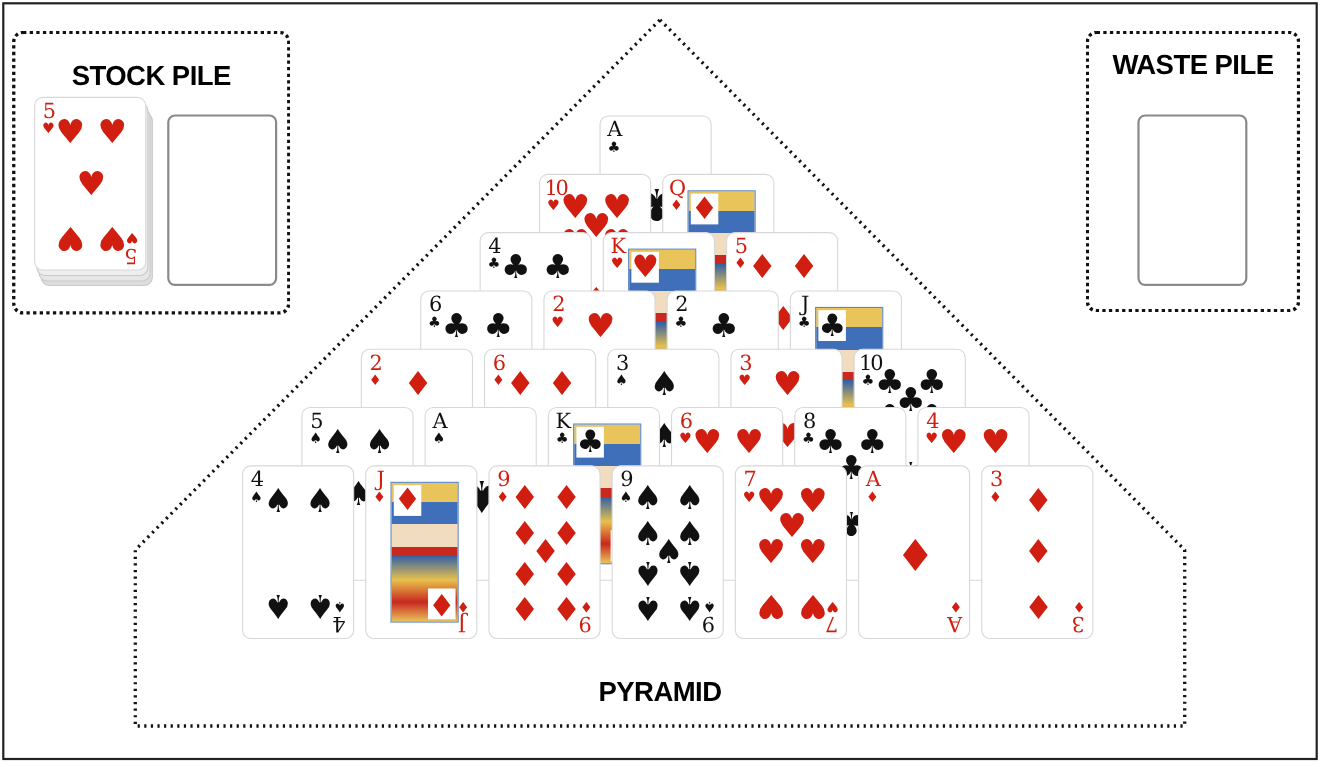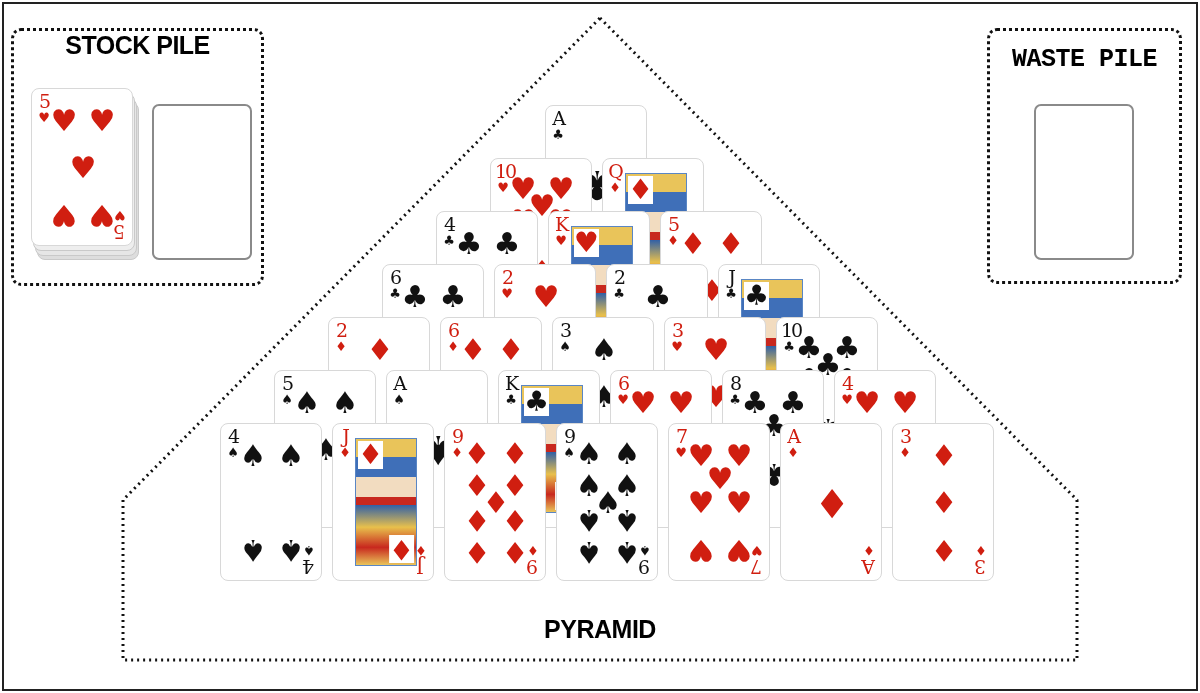--- a/index.html
+++ b/index.html
@@ -26,40 +26,40 @@
 </head>
 <body>
 
 <div class="frame"></div>
 
 <svg class="outline" width="1200" height="693">
   <polygon points="600,18 1077,500 1077,660 123,660 123,500" fill="none" stroke="#111" stroke-width="3" stroke-dasharray="2,4" stroke-linejoin="round"></polygon>
 </svg>
 
 <div class="zone" style="left:11px;top:28px;width:253px;height:258px;">
-  <div class="zone-title" style="top:0;">STOCK PILE</div>
+  <div class="zone-title" style="top:24px;">STOCK PILE</div>
 </div>
 <div class="stock-stack">
   <div class="stack-layer" style="left:6px;top:14px;"></div>
   <div class="stack-layer" style="left:4px;top:10px;background:#e6e6e6;"></div>
   <div class="stack-layer" style="left:2px;top:5px;background:#eee;"></div>
   <div class="card red" style="left:0;top:0;">
     <div class="idx"><span>5</span><span class="s">♥</span></div>
     <div class="idx br"><span>5</span><span class="s">♥</span></div>
     <span class="pip" style="left:32px;top:32px;">♥</span>
     <span class="pip" style="left:70px;top:32px;">♥</span>
     <span class="pip" style="left:51px;top:79px;">♥</span>
     <span class="pip flip" style="left:32px;top:126px;">♥</span>
     <span class="pip flip" style="left:70px;top:126px;">♥</span>
   </div>
 </div>
 <div class="slot" style="left:152px;top:104px;"></div>
 
 <div class="zone" style="left:987px;top:28px;width:195px;height:256px;">
-  <div class="zone-title" style="top:14px;font-family:Liberation Mono, monospace;">WASTE PILE</div>
+  <div class="zone-title" style="top:14px;">WASTE PILE</div>
 </div>
 <div class="slot" style="left:1034px;top:104px;"></div>
 
 <div id="pyramid">
     <div class="card black" style="left: 545px; top: 105px;">
       <span class="pip flip" style="left: 51px; top: 79px; font-size: 40px; line-height: 40px; width: 40px;">♣</span>
       <div class="idx"><span>A</span><span class="s">♣</span></div>
       <div class="idx br"><span>A</span><span class="s">♣</span></div>
     </div>
     <div class="card red" style="left: 490px; top: 158px;">

